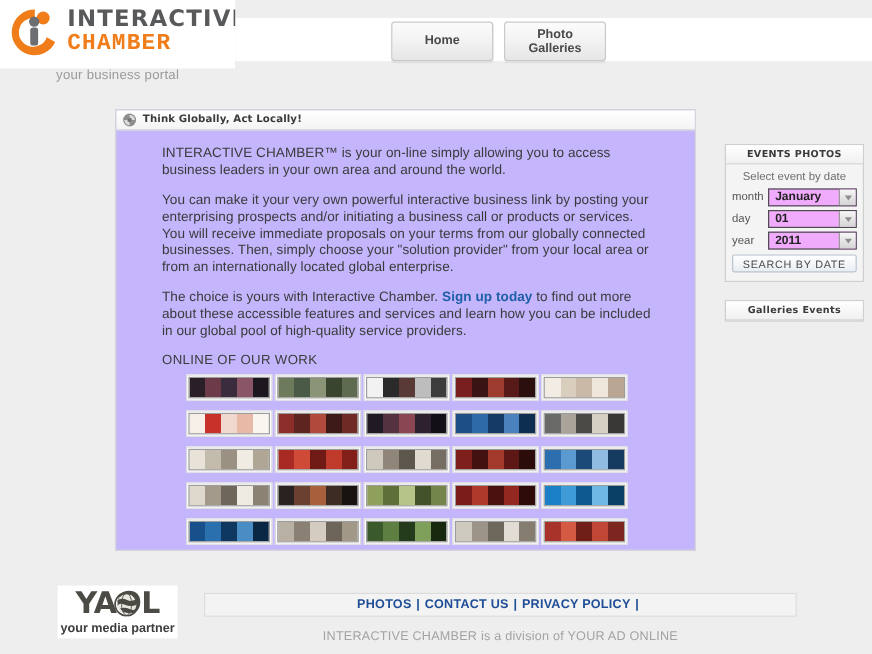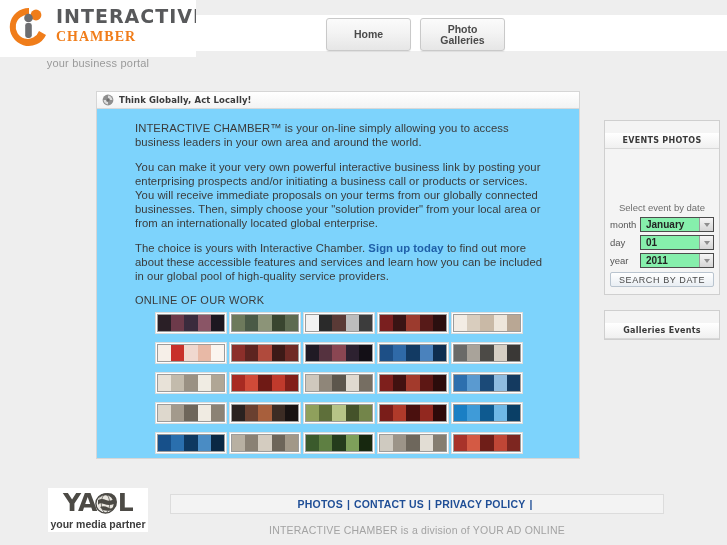--- a/index.html
+++ b/index.html
@@ -53,22 +53,22 @@
   }
   .logo-line1 {
     font-family: "DejaVu Sans", sans-serif;
     font-size: 19px;
     font-weight: bold;
     letter-spacing: 1.0px;
     color: #58595b;
     line-height: 20px;
   }
   .logo-line2 {
-    font-family: Liberation Serif, serif;
-    font-size: 14px;
+    font-family: Liberation Mono, monospace;
+    font-size: 19px;
     font-weight: bold;
     letter-spacing: 1.0px;
     color: #f07d1a;
     line-height: 21px;
   }
   #tagline {
     position: absolute;
     left: 0;
     top: 57px;
     width: 196px;
@@ -110,21 +110,21 @@
     height: 400px;
   }
 
   
   #main-panel {
     position: absolute;
     left: 96px;
     top: 11px;
     width: 484px;
     height: 368px;
-    background: #7dd3fc;
+    background: #c4b5fd;
     border: 1px solid #d6d6d6;
     box-sizing: border-box;
   }
   #panel-header {
     height: 16px;
     background: linear-gradient(to bottom, #ffffff, #f3f3f3);
     border-bottom: 1px solid #d8d8d8;
     display: flex;
     align-items: center;
     padding-left: 5px;
@@ -208,47 +208,45 @@
     background: linear-gradient(to bottom,#ffffff,#f0f0f0);
     border-bottom: 1px solid #d8d8d8;
     display: flex;
     align-items: center;
     justify-content: center;
     font-family: "DejaVu Sans", sans-serif;
     font-size: 8px;
     font-weight: bold;
     color: #3a3a3a;
     letter-spacing: 0.3px;
-    margin-top: 12px;
   }
   .side-body {
     padding: 5px 5px 7px 5px;
   }
   .side-subtitle {
     text-align: center;
     font-size: 9.5px;
     color: #6d6d6d;
     margin-bottom: 4px;
-    margin-top: 48px;
   }
   .date-row {
     display: flex;
     align-items: center;
     margin-bottom: 3px;
   }
   .date-label {
     width: 30px;
     font-size: 9.5px;
     color: #555;
   }
   .fake-select {
     flex: 1;
     height: 15px;
     border: 1px solid #4c4c4c;
-    background: #86efac;
+    background: #f0abfc;
     display: flex;
     align-items: center;
     box-sizing: border-box;
     cursor: pointer;
     position: relative;
   }
   .fake-select .sel-value {
     flex: 1;
     padding-left: 5px;
     font-size: 10px;

